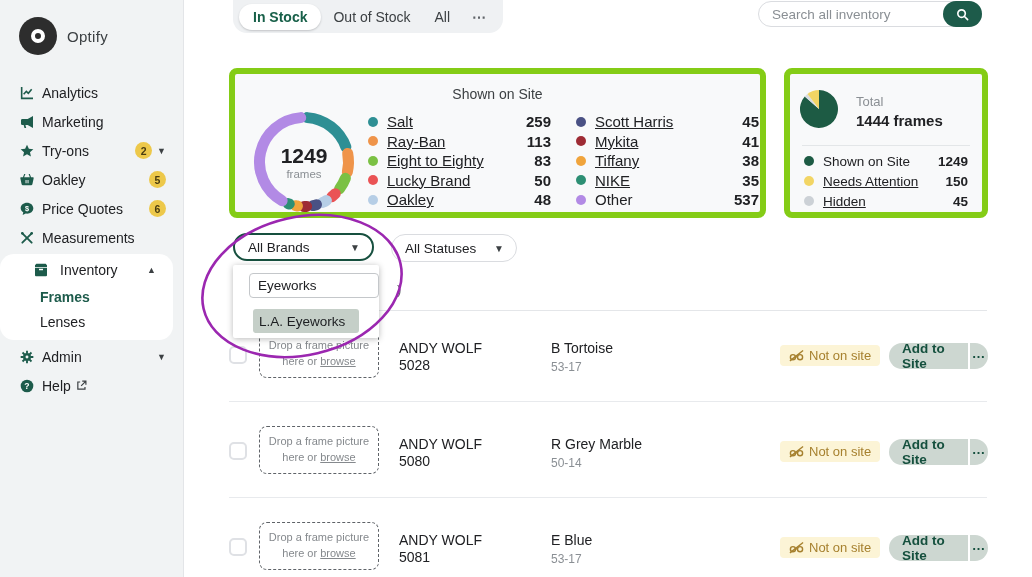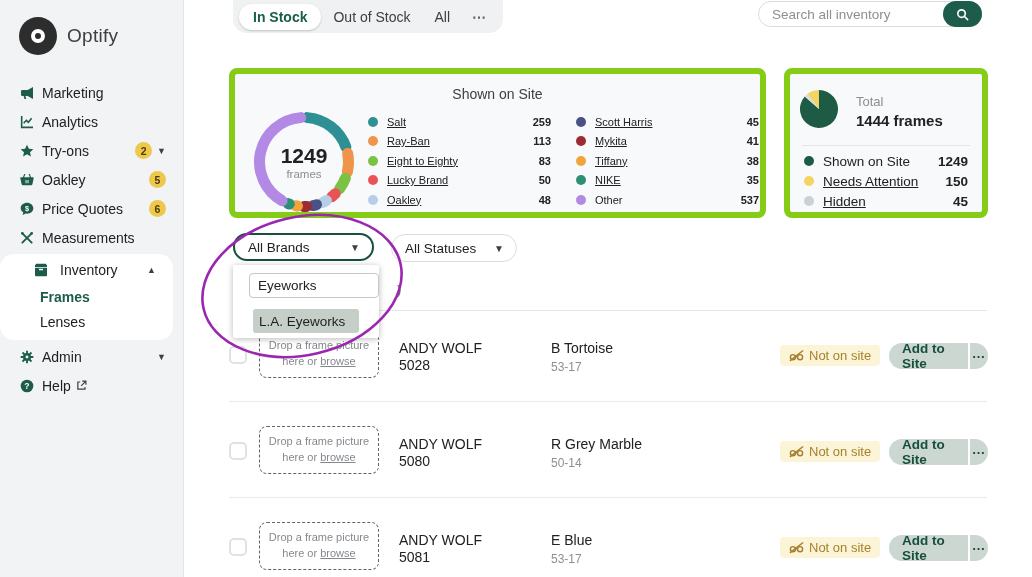--- a/index.html
+++ b/index.html
@@ -6,21 +6,21 @@
   html,body { margin:0; padding:0; }
   body {
     width:1032px; height:577px; position:relative; overflow:hidden;
     background:#ffffff; font-family:"Liberation Sans", sans-serif; color:#202124;
   }
   
   .sidebar { position:absolute; left:0; top:0; bottom:0; width:184px; background:#f1f3f4; border-right:1px solid #e3e5e8; }
   .logo-row { display:flex; align-items:center; gap:10px; padding:17px 0 0 19px; cursor:pointer; }
   .logo-circle { width:38px; height:38px; border-radius:50%; background:#2d2d2d; display:flex; align-items:center; justify-content:center; flex:none; }
   .logo-ring { width:14px; height:14px; border:4.5px solid #fff; border-radius:50%; }
-  .logo-text { font-size:19px; color:#3c4043; letter-spacing:.3px; }
+  .logo-text { font-size:15px; color:#3c4043; letter-spacing:.3px; }
   nav { margin-top:23px; display:flex; flex-direction:column; }
   .nav-item { display:flex; align-items:center; padding:5.5px 17px 5.5px 19px; font-size:14px; color:#202124; cursor:pointer; line-height:18px; }
   .nav-icon { width:16px; height:17px; display:flex; justify-content:center; align-items:center; margin-right:7px; flex:none; }
   .nav-label { white-space:nowrap; }
   .ext { margin-left:5px; display:flex; align-items:center; }
   .nav-right { margin-left:auto; display:flex; align-items:center; gap:5px; }
   .badge { width:17px; height:17px; border-radius:50%; background:#edc84a; color:#4a3c10; font-size:10.5px; font-weight:bold; display:flex; align-items:center; justify-content:center; }
   .chev { font-size:9px; color:#3c4043; }
   .inv-group { background:#fff; border-radius:14px; margin:2px 10px 2px 0; padding:1px 0 6px 0; }
   .inv-group .nav-item { padding-left:33px; }
@@ -40,21 +40,21 @@
   
   .card { position:absolute; background:#f8f9fa; border:6px solid #84cc16; border-radius:8px; }
   .chart-card { left:45px; top:68px; width:537px; height:150px; }
   .chart-title { text-align:center; font-size:14px; color:#3c4043; margin-top:12px; }
   .donut-wrap { position:absolute; left:13px; top:32px; width:112px; height:112px; }
   .donut-center { position:absolute; inset:0; display:flex; flex-direction:column; align-items:center; justify-content:center; pointer-events:none; }
   .donut-value { font-size:21px; font-weight:bold; color:#202124; line-height:1; }
   .donut-label { font-size:11.5px; color:#8a8f94; margin-top:2px; }
   .legend { position:absolute; left:133px; top:41px; display:flex; gap:25px; }
   .legend-col { display:flex; flex-direction:column; gap:6.5px; width:183px; }
-  .legend-row { display:flex; align-items:center; font-size:11px; height:13px;text-align:center; }
+  .legend-row { display:flex; align-items:center; font-size:15px; height:13px;text-align:center; }
   .legend-dot { width:10px; height:10px; border-radius:50%; margin-right:9px; flex:none; }
   .legend-label { color:#202124; text-decoration:underline; cursor:pointer; white-space:nowrap; }
   .legend-label.nolink { text-decoration:none; cursor:default; }
   .legend-val { margin-left:auto; font-weight:bold; color:#202124; }
   .total-card { left:600px; top:68px; width:204px; height:150px; }
   .total-pie { position:absolute; left:9px; top:15px; }
   .total-head { position:absolute; left:66px; top:20px; }
   .total-label { font-size:13px; color:#8a8f94; }
   .total-value { font-size:15px; font-weight:bold; color:#202124; margin-top:3px; }
   .total-div { position:absolute; left:12px; right:12px; top:71px; border-top:1px solid #e3e6e8; }
@@ -92,34 +92,34 @@
 <div class="sidebar">
   <div class="logo-row">
     <div class="logo-circle">
         <div class="logo-ring"></div>
       </div>
     <div class="logo-text">Optify</div>
   </div>
   <nav id="nav">
       <div class="nav-item">
         <span class="nav-icon">
-          <svg viewBox="0 0 24 24" width="16" height="16" fill="#1d5b4b">
-            <path d="M21 3v18l-8-4.5H9.6l1.2 4.5H8.2L7 16.5H5a2 2 0 0 1-2-2v-5a2 2 0 0 1 2-2h8L21 3z"></path>
-          </svg>
-        </span>
-        <span class="nav-label">Marketing</span>
-      </div>
-      <div class="nav-item">
-        <span class="nav-icon">
           <svg viewBox="0 0 24 24" width="16" height="16">
             <path d="M4 3v17h17" fill="none" stroke="#1d5b4b" stroke-width="2.4"></path>
             <path d="M7 14l4-4.5 3 3L19 6.5" fill="none" stroke="#1d5b4b" stroke-width="2.4"></path>
           </svg>
         </span>
         <span class="nav-label">Analytics</span>
+      </div>
+      <div class="nav-item">
+        <span class="nav-icon">
+          <svg viewBox="0 0 24 24" width="16" height="16" fill="#1d5b4b">
+            <path d="M21 3v18l-8-4.5H9.6l1.2 4.5H8.2L7 16.5H5a2 2 0 0 1-2-2v-5a2 2 0 0 1 2-2h8L21 3z"></path>
+          </svg>
+        </span>
+        <span class="nav-label">Marketing</span>
       </div>
       <div class="nav-item">
         <span class="nav-icon">
           <svg viewBox="0 0 24 24" width="16" height="16" fill="#1d5b4b">
             <path d="M12 2.5l2.8 6 6.7.8-5 4.4 1.4 6.6-5.9-3.3-5.9 3.3 1.4-6.6-5-4.4 6.7-.8z"></path>
           </svg>
         </span>
         <span class="nav-label">Try-ons</span>
         <span class="nav-right">
           <span class="badge">2</span>

